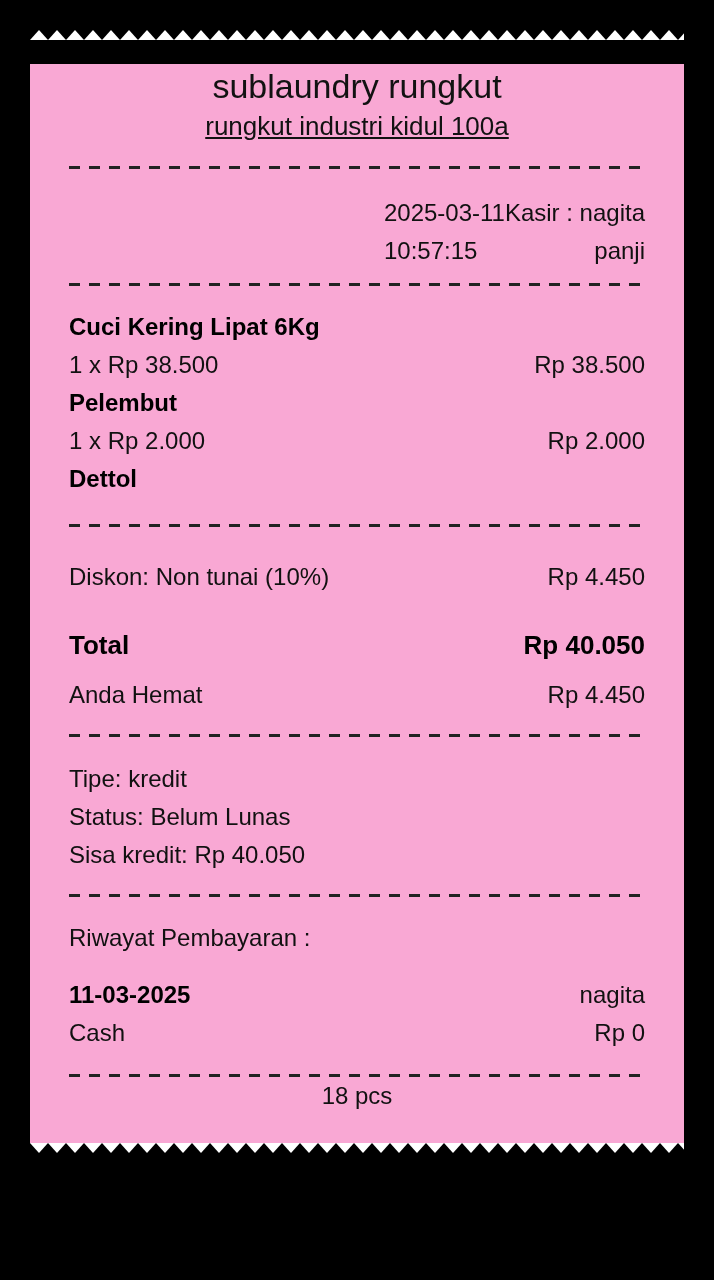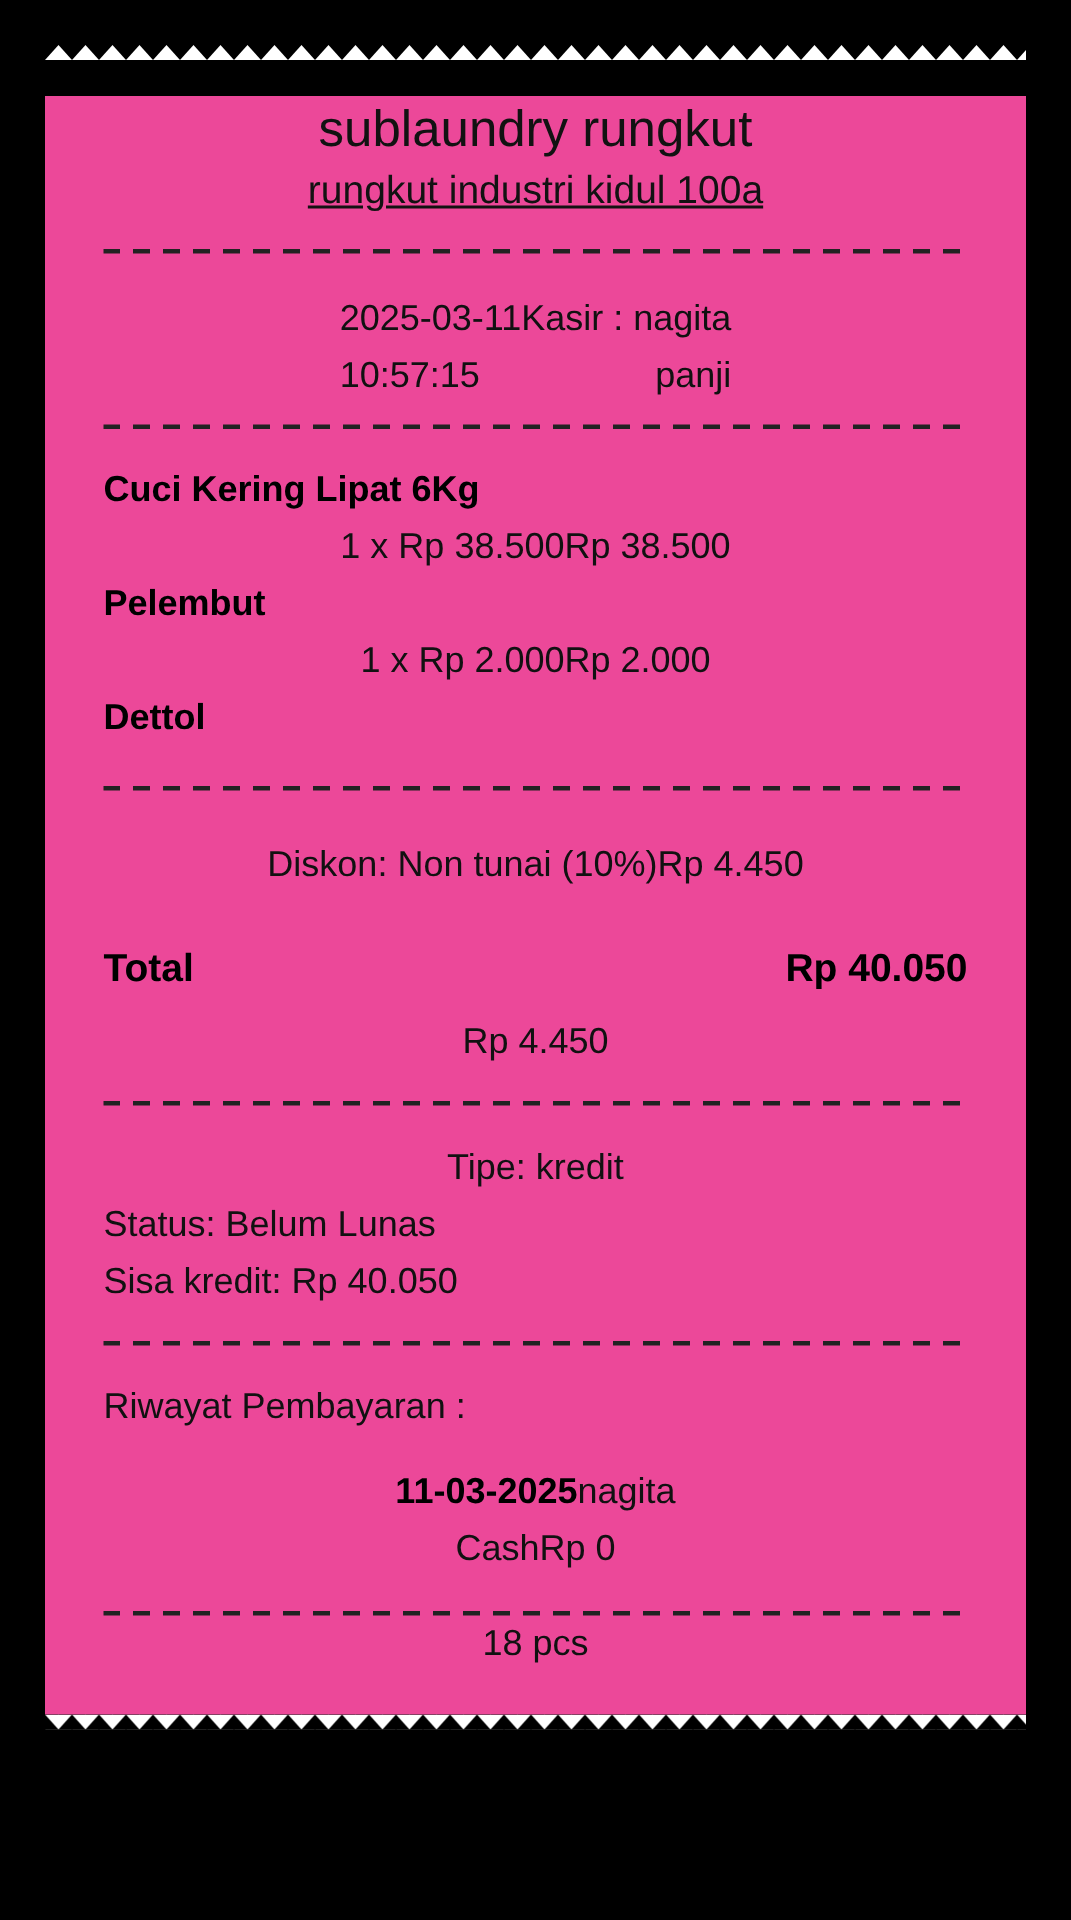--- a/index.html
+++ b/index.html
@@ -11,21 +11,21 @@
     position: relative;
     overflow: hidden;
   }
   .receipt {
     position: absolute;
     left: 30px; top: 30px;
     width: 654px;
   }
   .zig { display: block; }
   .paper {
-    background: #ec4899;
+    background: #f9a8d4;
     padding: 0 39px 28px 39px;
     box-sizing: border-box;
     width: 654px;
   }
   .store-name {
     margin-top: 24px;
     font-size: 34px;
     line-height: 44px;
     text-align: center;
     color: #121212;
@@ -40,29 +40,29 @@
   .divider {
     height: 3px;
     background: repeating-linear-gradient(90deg, #222 0 11px, transparent 11px 20px);
   }
   .d1 { margin-top: 22px; }
   .d2 { margin-top: 13px; }
   .d3 { margin-top: 26px; }
   .d4 { margin-top: 20px; }
   .d5 { margin-top: 20px; }
   .d6 { margin-top: 22px; }
-  .meta { margin-top: 25px; display: flex; justify-content: center; }
+  .meta { margin-top: 25px; display: flex; justify-content: flex-end; }
   .meta .col { font-size: 24px; line-height: 38px; }
   .meta .right { text-align: right; }
   .items { margin-top: 22px; }
   .item-name {
     font-size: 24px; line-height: 38px; font-weight: bold; color: #000;
   }
   .row {
-    display: flex; justify-content: center;
+    display: flex; justify-content: space-between;
     font-size: 24px; line-height: 38px;
   }
   .totals { margin-top: 31px; }
   .total-row {
     margin-top: 26px;
     display: flex; justify-content: space-between;
     font-size: 26px; line-height: 46px; font-weight: bold; color: #000;
   }
   .savings-row { margin-top: 8px; }
   .credit { margin-top: 23px; }
@@ -137,20 +137,21 @@
         <span>Rp 4.450</span>
       </div>
     </div>
 
     <div class="total-row">
       <span>Total</span>
       <span>Rp 40.050</span>
     </div>
 
     <div class="row savings-row">
+      <span>Anda Hemat</span>
       <span>Rp 4.450</span>
     </div>
 
     <div class="divider d4"></div>
 
     <div class="credit">
       <div class="row">
         <span>Tipe: kredit</span>
       </div>
       <div class="line">Status: Belum Lunas</div>

